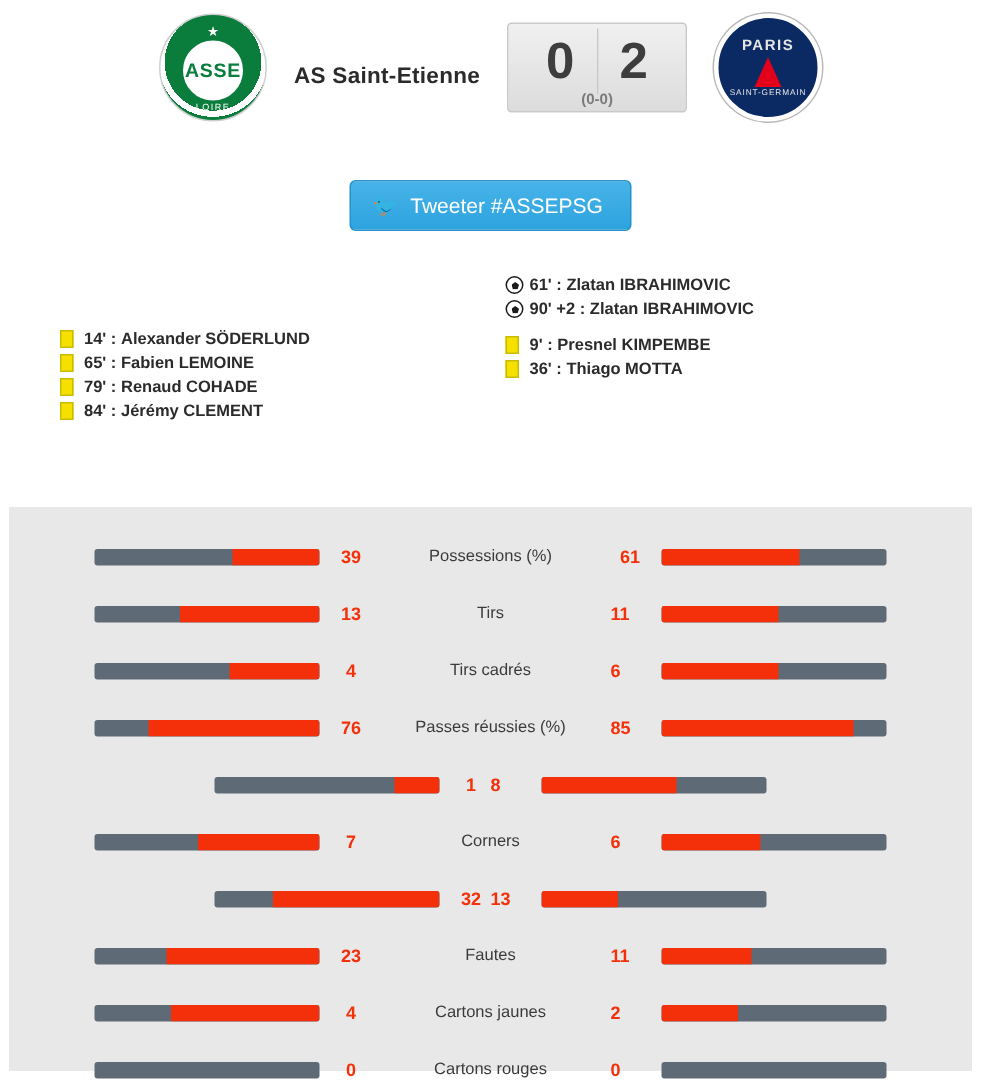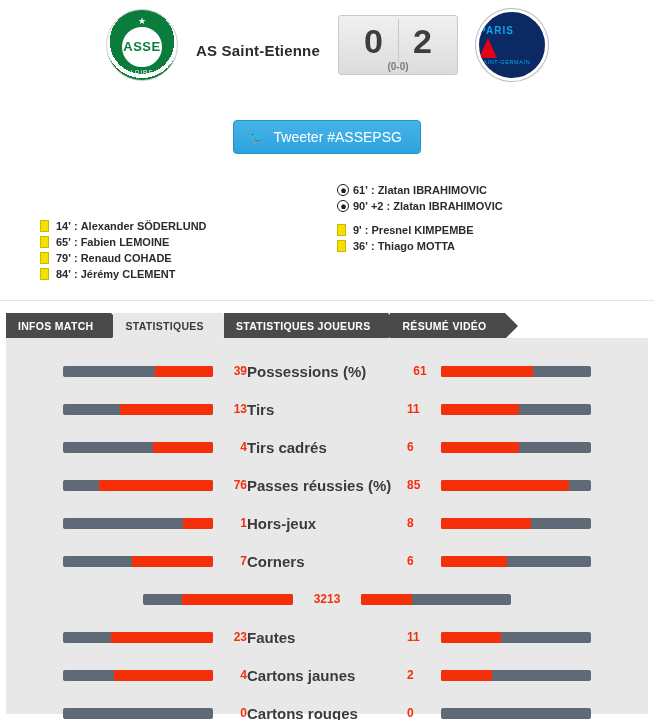--- a/index.html
+++ b/index.html
@@ -50,22 +50,22 @@
     border: 2px solid #0a7d3c;
   }
   .crest-asse .sub { font-size: 6px; margin-bottom: 3px; letter-spacing: 1px; }
 
   
   .crest-psg {
     border-radius: 50%;
     background: #0b2a63;
     border: 3px solid #ffffff;
     box-shadow: 0 0 0 1px #b9b9b9;
-    display: flex; flex-direction: column; align-items: flex-start; justify-content: center;
-    color: #0ea5e9;
+    display: flex; flex-direction: column; align-items: center; justify-content: center;
+    color: #e5e5e5;
     overflow: hidden;
     position: relative;
   }
   .crest-psg .paris { font-size: 10px; font-weight: bold; letter-spacing: 1px; margin-top: 4px;}
   .crest-psg .tower {
     width: 0; height: 0; margin: 2px 0 1px;
     border-left: 9px solid transparent; border-right: 9px solid transparent;
     border-bottom: 20px solid #e2001a;
   }
   .crest-psg .sg { font-size: 5.5px; letter-spacing: .6px; margin-bottom: 4px; }
@@ -174,25 +174,25 @@
     display: flex; align-items: center;
     justify-content: center;
   }
   .bar-holder { width: 150px; height: 11px; background: #5e6b76; border-radius: 2px; position: relative; overflow: hidden; }
   .bar-fill { position: absolute; top:0; bottom:0; background: #f3300a; }
   .bar-left .bar-fill { right: 0; }
   .bar-right .bar-fill { left: 0; }
   .val {
     width: 34px; font-size: 12px; font-weight: bold; color: #f3300a;
   }
-  .val.left { text-align: right; padding-left: 8px; }
+  .val.left { text-align: center; padding-left: 8px; }
   .val.right { text-align: right; padding-right: 8px; }
   .stat-label {
-    width: 160px; text-align:left;
-    font-size: 15px; font-weight: bold; color:#3b3b3b;
+    width: 160px; text-align:center;
+    font-size: 11px; font-weight: normal; color:#3b3b3b;
   }
 </style>
 </head>
 <body>
 
 <div class="page">
 
   <div class="scoreboard">
     <div class="team-block">
       <div class="crest crest-asse">
@@ -295,36 +295,20 @@
         <span class="ico">
             <i class="card-y"></i>
           </span>
         <span>36'</span>
         <span>&nbsp;:&nbsp;</span>
         <span>Thiago MOTTA</span>
       </div>
     </div>
   </div>
 
-  <div class="tabs-wrap">
-    <div class="tabs">
-      <div class="tab">
-        <span>INFOS MATCH</span>
-      </div>
-      <div class="tab active">
-        <span>STATISTIQUES</span>
-      </div>
-      <div class="tab">
-        <span>STATISTIQUES JOUEURS</span>
-      </div>
-      <div class="tab">
-        <span>RÉSUMÉ VIDÉO</span>
-      </div>
-    </div>
-  </div>
 
   <div class="stats-panel" id="stats-panel">
       <div class="stat-row">
         <div class="bar-holder bar-left">
           <div class="bar-fill" style="width: 39%;"></div>
         </div>
         <div class="val left">39</div>
         <div class="stat-label">Possessions (%)</div>
         <div class="val right" style="text-align: center; padding-left: 0px;">61</div>
         <div class="bar-holder bar-right">
@@ -362,21 +346,20 @@
         <div class="val right" style="text-align: left; padding-left: 0px;">85</div>
         <div class="bar-holder bar-right">
           <div class="bar-fill" style="width: 85%;"></div>
         </div>
       </div>
       <div class="stat-row">
         <div class="bar-holder bar-left">
           <div class="bar-fill" style="width: 20%;"></div>
         </div>
         <div class="val left">1</div>
-        <div class="stat-label">Hors-jeux</div>
         <div class="val right" style="text-align: left; padding-left: 0px;">8</div>
         <div class="bar-holder bar-right">
           <div class="bar-fill" style="width: 60%;"></div>
         </div>
       </div>
       <div class="stat-row">
         <div class="bar-holder bar-left">
           <div class="bar-fill" style="width: 54%;"></div>
         </div>
         <div class="val left">7</div>

